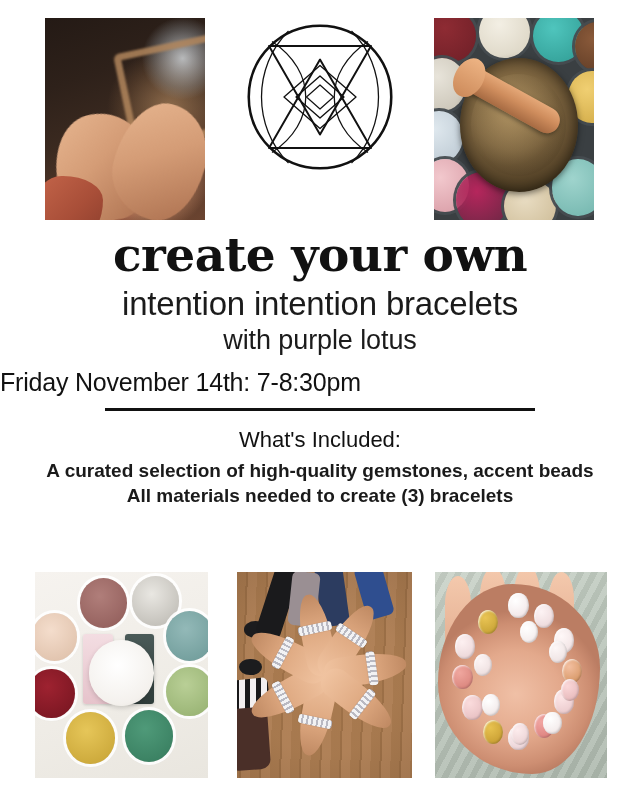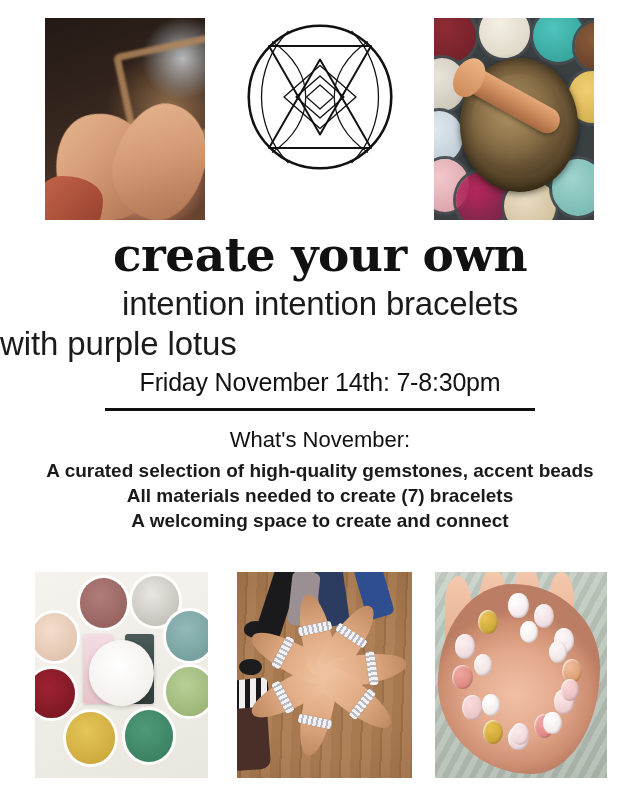--- a/index.html
+++ b/index.html
@@ -238,34 +238,33 @@
     font-size: 33px;
     line-height: 1.1;
     letter-spacing: -0.2px;
     color: #1b1b1b;
   }
 
   .presenter {
     position: absolute;
     left: 0; right: 0;
     top: 326px;
-    text-align: left;
+    text-align: center;
     font-family: "Liberation Sans", sans-serif;
     font-weight: 300;
-    font-size: 33px;
+    font-size: 27px;
     line-height: 1.1;
     letter-spacing: -0.1px;
     color: #1b1b1b;
   }
 
   .datetime {
     position: absolute;
     left: 0; right: 0;
     top: 369px;
-    text-align: center;
     font-family: "Liberation Sans", sans-serif;
     font-weight: 400;
     font-size: 25px;
     line-height: 1.1;
     letter-spacing: -0.2px;
     color: #121212;
   }
 
   #section-divider {
     position: absolute;
@@ -353,26 +352,25 @@
     </div>
   </div>
 
   <div class="headline">create your own</div>
   <div class="subhead">intention intention bracelets</div>
   <div class="presenter">with purple lotus</div>
   <div class="datetime">Friday November 14th: 7-8:30pm</div>
 
   <div id="section-divider"></div>
 
-  <div class="included-title">What's November:</div>
+  <div class="included-title">What's Included:</div>
 
   <div class="included-list">
     <span class="line">A curated selection of high-quality gemstones, accent beads</span>
-    <span class="line">All materials needed to create (7) bracelets</span>
-    <span class="line">A welcoming space to create and connect</span>
+    <span class="line">All materials needed to create (3) bracelets</span>
   </div>
 
   <div>
 
     <div class="photo" id="photo-bead-jars">
       <div class="inner">
         <div class="vial" style="left:28%;top:30%;width:17%;height:34%;background:linear-gradient(180deg,#f3dde2,#e6c3cb);"></div>
         <div class="vial" style="left:52%;top:30%;width:17%;height:34%;background:linear-gradient(180deg,#4a5a58,#2f3c3a);"></div>
         <div class="jar" style="left:26%;top:3%;width:27%;height:24%;background:radial-gradient(circle at 42% 36%,#b07e7a,#8e5a57);"></div>
         <div class="jar" style="left:56%;top:2%;width:27%;height:24%;background:radial-gradient(circle at 42% 36%,#e9e7e2,#b8b5ae);"></div>

